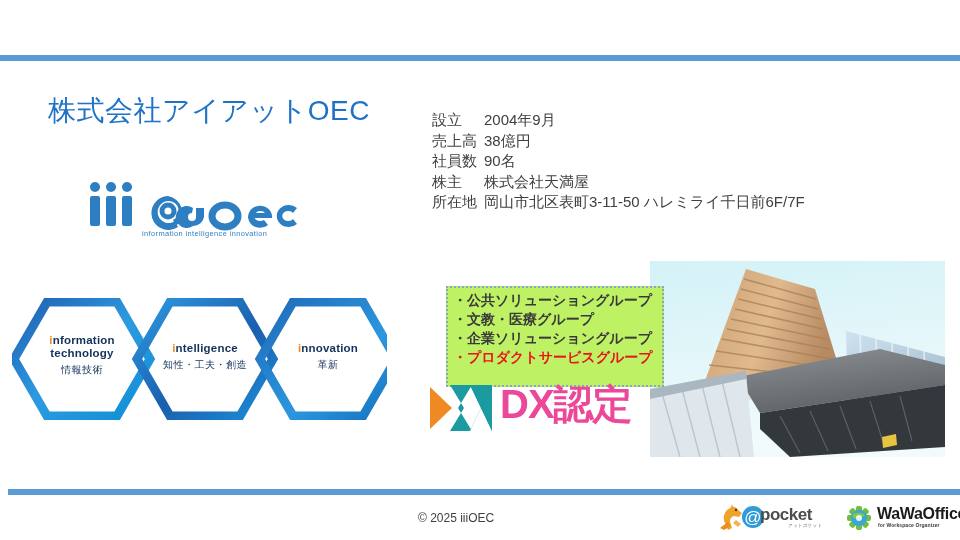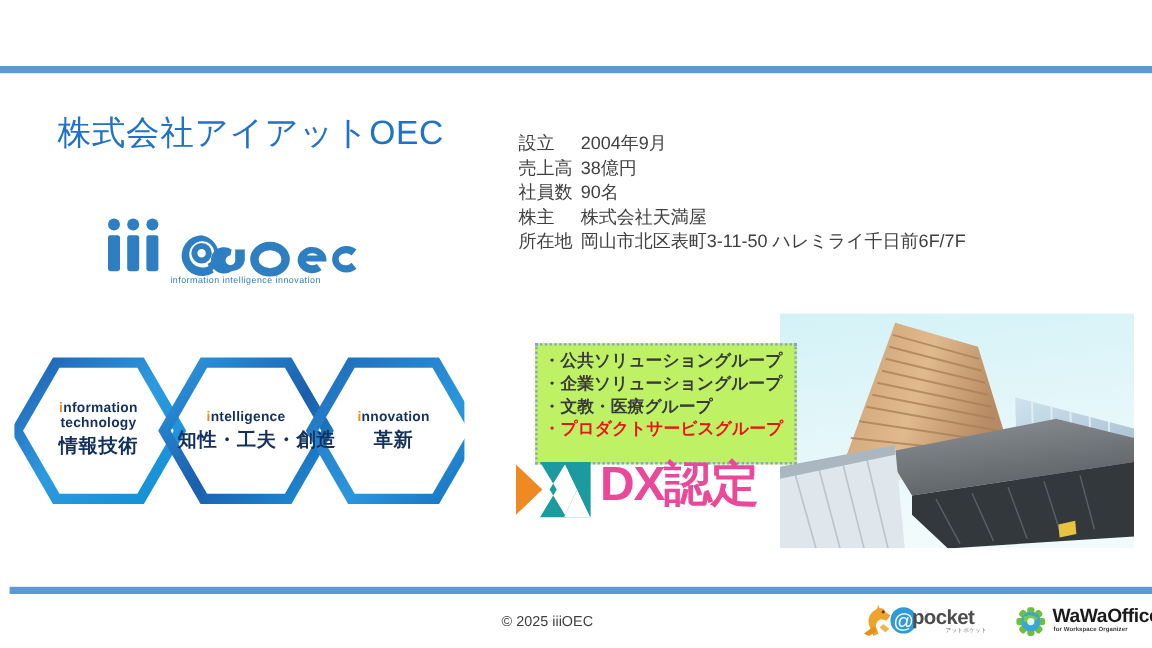--- a/index.html
+++ b/index.html
@@ -76,22 +76,22 @@
     line-height: 1.15;
     white-space: nowrap;
   }
   .hex-en {
     font-size: 11.5px;
     font-weight: bold;
     letter-spacing: 0.2px;
   }
   .hex-en .lead-i { color: #ef8a22; }
   .hex-jp {
-    font-size: 16px;
-    font-weight: bold;
+    font-size: 10px;
+    font-weight: normal;
     margin-top: 4px;
     letter-spacing: 0.5px;
   }
 
   
   .facts {
     position: absolute;
     left: 432px;
     top: 110px;
     color: #404040;
@@ -396,22 +396,22 @@
         </g>
         <polygon points="0,128 96,110 96,118 0,138" fill="#aab7c1"></polygon>
 
         <polygon points="232,176 246,173 247,184 233,187" fill="#e8c341"></polygon>
       </g>
     </svg>
   </div>
 
   <div class="group-box">
     <div class="group-item">・公共ソリューショングループ</div>
+    <div class="group-item">・文教・医療グループ</div>
     <div class="group-item">・企業ソリューショングループ</div>
-    <div class="group-item">・文教・医療グループ</div>
     <div class="group-item highlight">・プロダクトサービスグループ</div>
   </div>
 
   <div class="dx-logo">
     <svg width="66" height="62" viewBox="0 0 66 62" xmlns="http://www.w3.org/2000/svg" style="position:absolute; left:0; top:2px;">
       <polygon points="2,10 2,52 24,31" fill="#ef8a22"></polygon>
       <polygon points="22,8 44,8 30,31 44,54 22,54 36,31" fill="#1b9aa0"></polygon>
       <polygon points="42,8 64,8 64,54 42,54 53,31" fill="#1b9aa0"></polygon>
       <polygon points="42,8 64,54 42,54 53,31" fill="#ffffff"></polygon>
       <polygon points="64,8 42,8 53,31" fill="#1b9aa0"></polygon>

